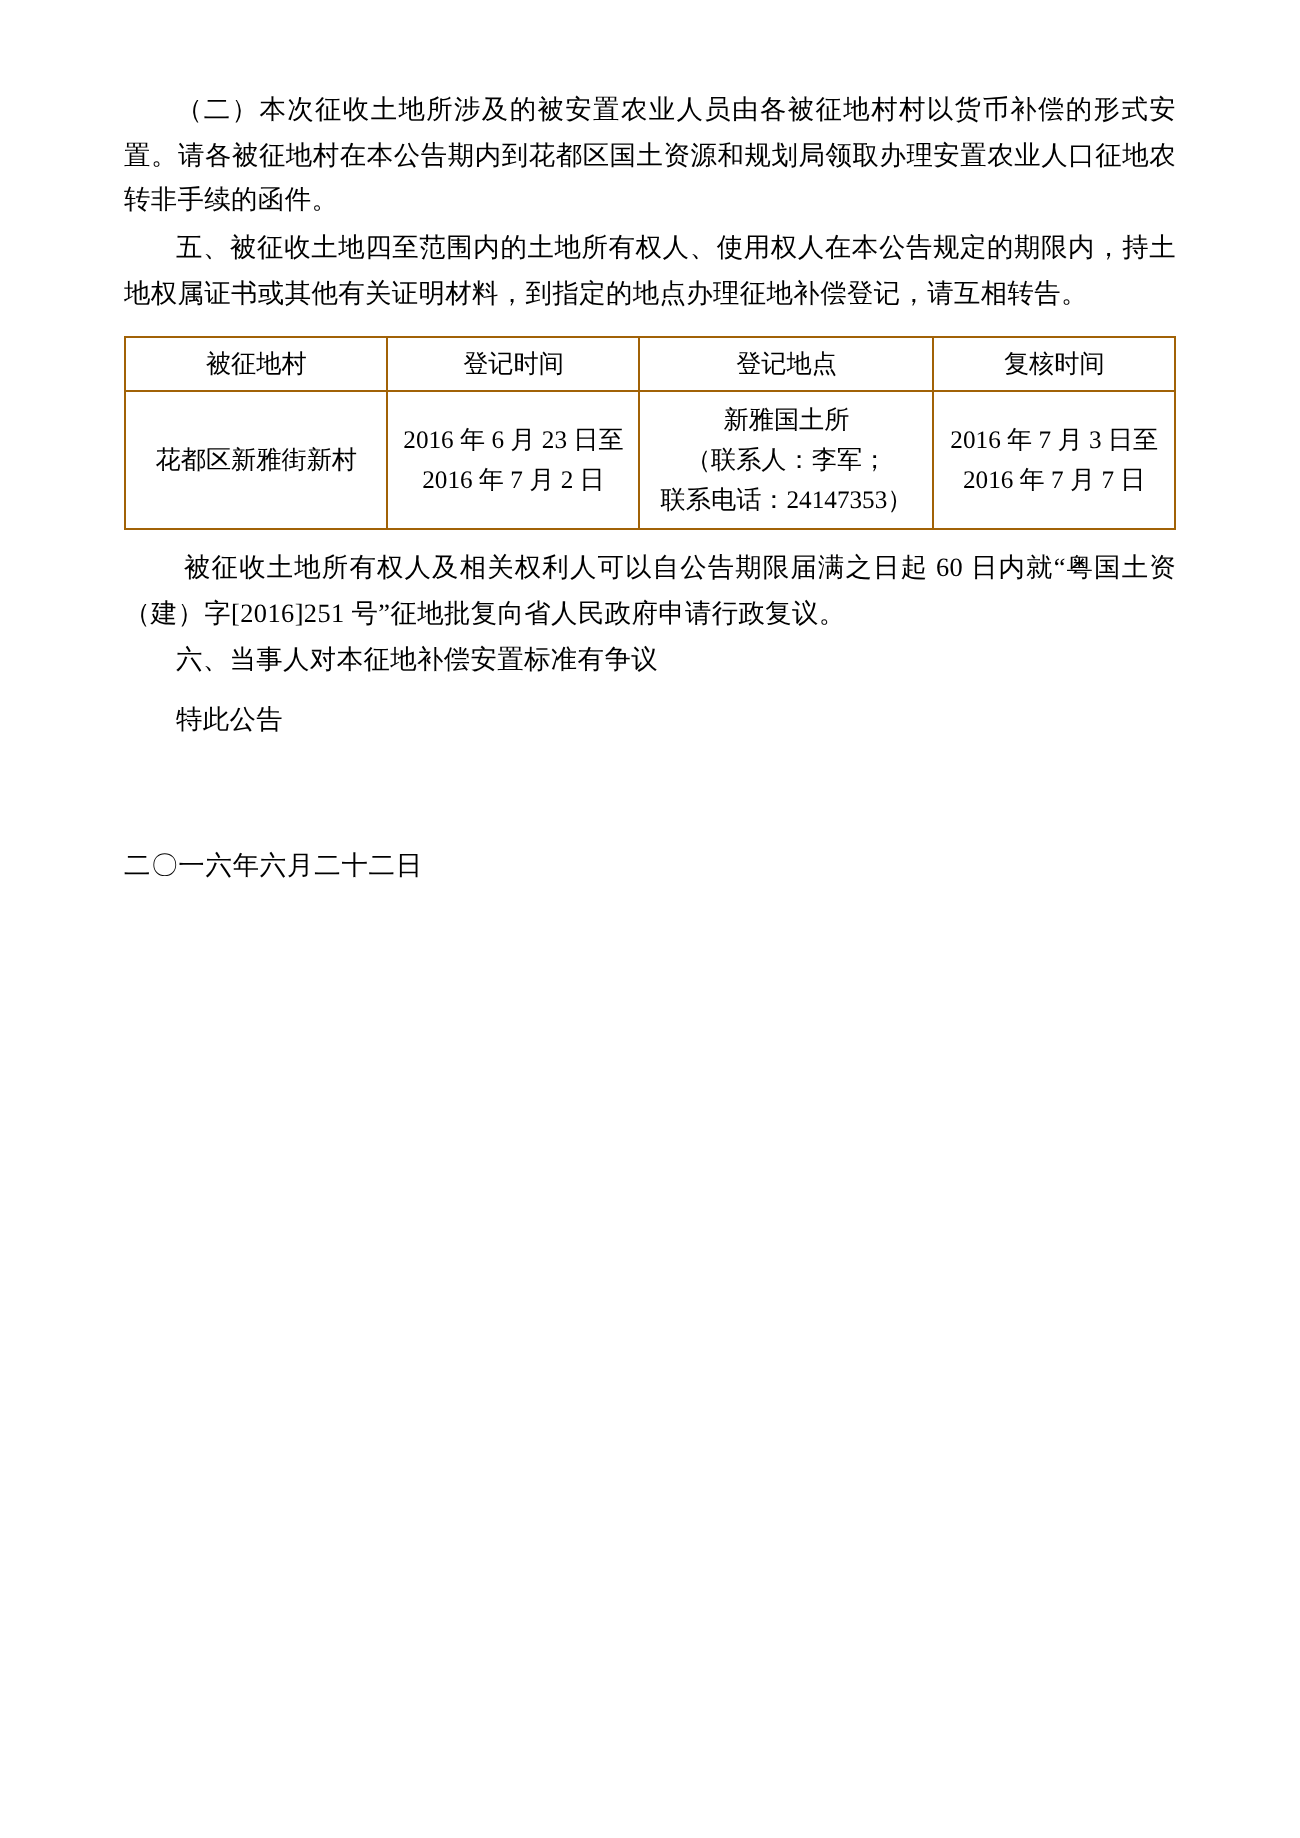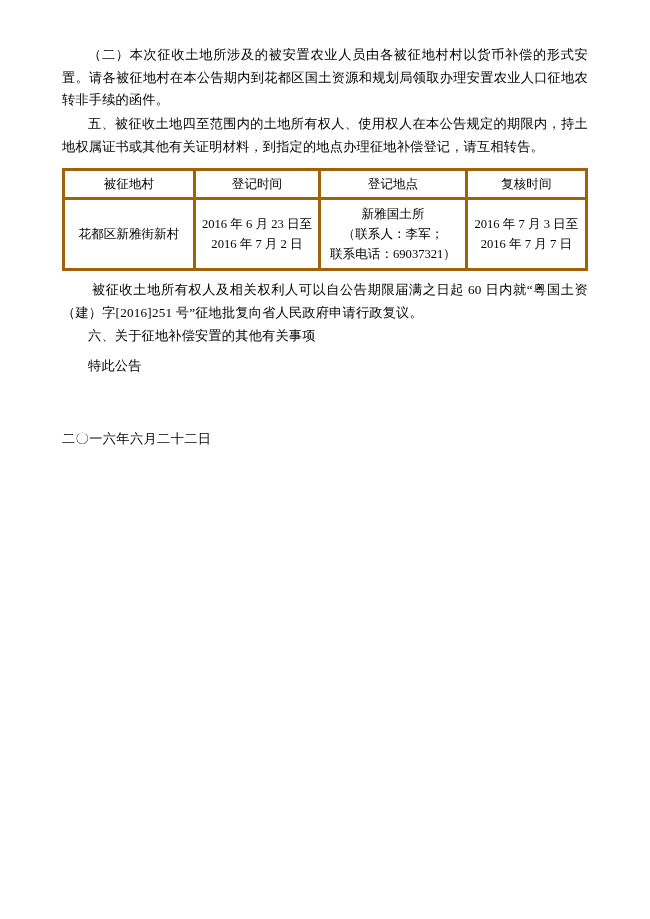--- a/index.html
+++ b/index.html
@@ -37,21 +37,21 @@
     text-indent: 30px;
   }
   table.reg-table {
     width: 100%;
     border-collapse: collapse;
     margin: 9px 0 8px 0;
     table-layout: fixed;
   }
   table.reg-table th,
   table.reg-table td {
-    border: 3px solid #a16207;
+    border: 1px solid #a16207;
     text-align: center;
     font-size: 12.6px;
     line-height: 1.6;
     padding: 4px 2px;
     font-weight: normal;
     vertical-align: middle;
   }
   table.reg-table th {
     padding: 3px 2px;
   }
@@ -96,37 +96,37 @@
         <td>
           <div class="cell-lines">
             <div>2016 年 6 月 23 日至</div>
             <div>2016 年 7 月 2 日</div>
           </div>
         </td>
         <td>
           <div class="cell-lines">
             <div>新雅国土所</div>
             <div>（联系人：李军；</div>
-            <div>联系电话：69037321）</div>
+            <div>联系电话：24147353）</div>
           </div>
         </td>
         <td>
           <div class="cell-lines">
             <div>2016 年 7 月 3 日至</div>
             <div>2016 年 7 月 7 日</div>
           </div>
         </td>
       </tr>
     </tbody>
   </table>
 
 
   <p class="para indent2">被征收土地所有权人及相关权利人可以自公告期限届满之日起 60 日内就“粤国土资（建）字[2016]251 号”征地批复向省人民政府申请行政复议。</p>
 
-  <p class="para indent">六、关于征地补偿安置的其他有关事项</p>
+  <p class="para indent">六、当事人对本征地补偿安置标准有争议</p>
 
 
   <div class="spacer-small"></div>
 
   <p class="para indent">特此公告</p>
 
   <div class="signature">二〇一六年六月二十二日</div>
 
 </div>
 

